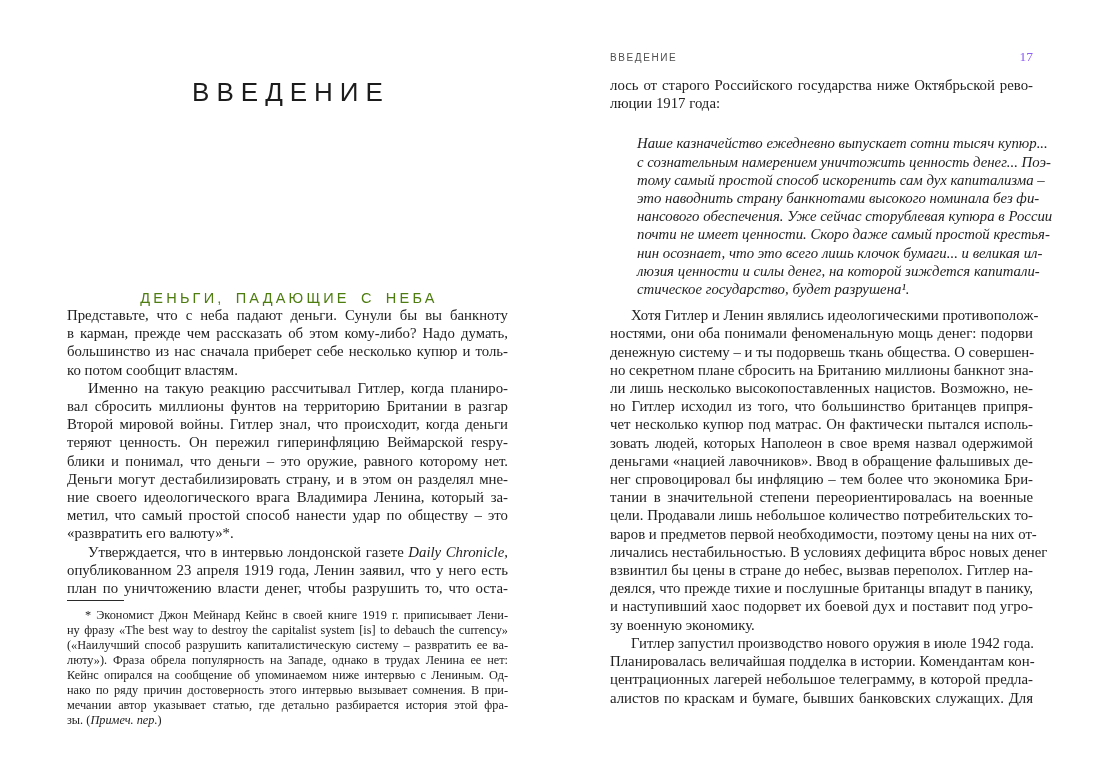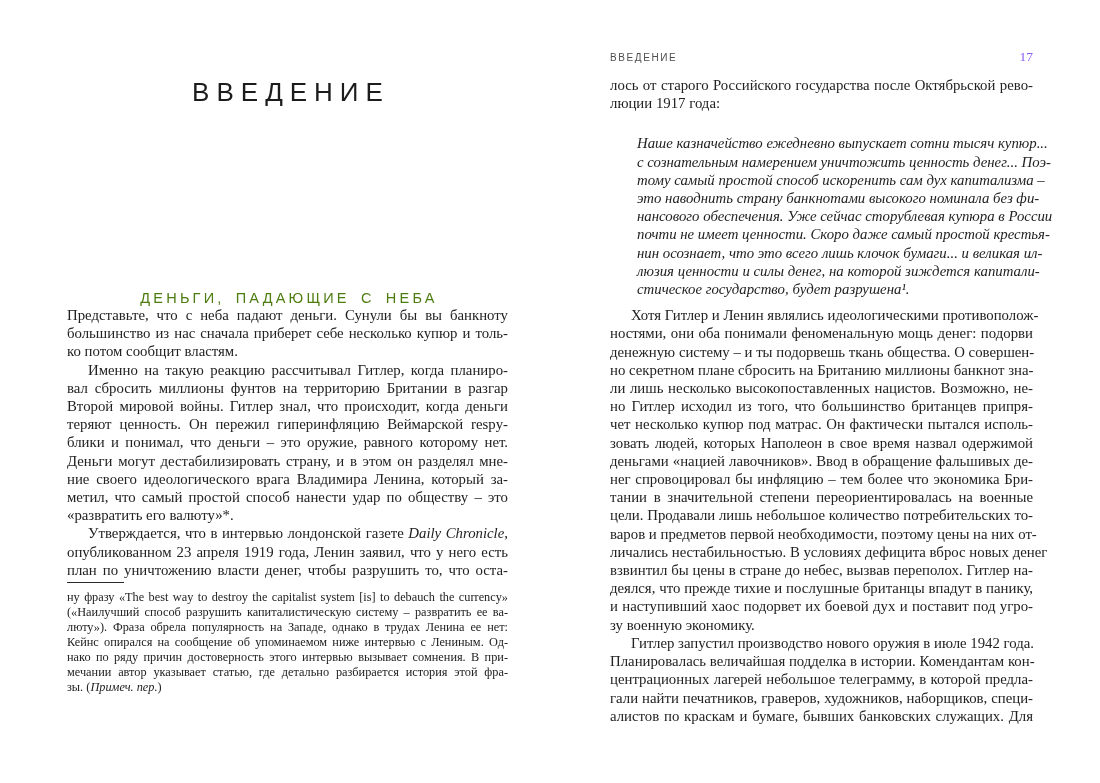--- a/index.html
+++ b/index.html
@@ -65,20 +65,21 @@
 </style>
 </head>
 <body>
 
 <section class="page left-page">
   <h1 class="chapter-title">ВВЕДЕНИЕ</h1>
   <h2 class="section-heading">ДЕНЬГИ, ПАДАЮЩИЕ С НЕБА</h2>
   <div class="body-text">
     <div class="para">
         <div class="ln">Представьте, что с неба падают деньги. Сунули бы вы банкноту</div>
+        <div class="ln">в карман, прежде чем рассказать об этом кому-либо? Надо думать,</div>
         <div class="ln">большинство из нас сначала приберет себе несколько купюр и толь-</div>
         <div class="ln end">ко потом сообщит властям.</div>
       </div>
     <div class="para">
         <div class="ln indent">Именно на такую реакцию рассчитывал Гитлер, когда планиро-</div>
         <div class="ln">вал сбросить миллионы фунтов на территорию Британии в разгар</div>
         <div class="ln">Второй мировой войны. Гитлер знал, что происходит, когда деньги</div>
         <div class="ln">теряют ценность. Он пережил гиперинфляцию Веймарской respу-</div>
         <div class="ln">блики и понимал, что деньги – это оружие, равного которому нет.</div>
         <div class="ln">Деньги могут дестабилизировать страну, и в этом он разделял мне-</div>
@@ -88,39 +89,40 @@
       </div>
     <div class="para">
         <div class="ln indent">Утверждается, что в интервью лондонской газете <em>Daily Chronicle</em>,</div>
         <div class="ln">опубликованном 23 апреля 1919 года, Ленин заявил, что у него есть</div>
         <div class="ln">план по уничтожению власти денег, чтобы разрушить то, что оста-</div>
       </div>
   </div>
   <div class="footnote">
     <div class="footnote-rule"></div>
     <div class="para">
+        <div class="ln indent">* Экономист Джон Мейнард Кейнс в своей книге 1919 г. приписывает Лени-</div>
         <div class="ln">ну фразу «The best way to destroy the capitalist system [is] to debauch the currency»</div>
         <div class="ln">(«Наилучший способ разрушить капиталистическую систему – развратить ее ва-</div>
         <div class="ln">люту»). Фраза обрела популярность на Западе, однако в трудах Ленина ее нет:</div>
         <div class="ln">Кейнс опирался на сообщение об упоминаемом ниже интервью с Лениным. Од-</div>
         <div class="ln">нако по ряду причин достоверность этого интервью вызывает сомнения. В при-</div>
         <div class="ln">мечании автор указывает статью, где детально разбирается история этой фра-</div>
         <div class="ln end">зы. (<em>Примеч. пер.</em>)</div>
       </div>
   </div>
 </section>
 
 <section class="page right-page">
   <div class="page-header">
     <span class="running-head">ВВЕДЕНИЕ</span>
     <span class="page-number">17</span>
   </div>
   <div class="right-body">
     <div class="para">
-        <div class="ln">лось от старого Российского государства после Октябрьской рево-</div>
+        <div class="ln">лось от старого Российского государства ниже Октябрьской рево-</div>
         <div class="ln end">люции 1917 года:</div>
       </div>
     <div class="para blockquote">
         <div class="ln">Наше казначейство ежедневно выпускает сотни тысяч купюр...</div>
         <div class="ln">с сознательным намерением уничтожить ценность денег... Поэ-</div>
         <div class="ln">тому самый простой способ искоренить сам дух капитализма –</div>
         <div class="ln">это наводнить страну банкнотами высокого номинала без фи-</div>
         <div class="ln">нансового обеспечения. Уже сейчас сторублевая купюра в России</div>
         <div class="ln">почти не имеет ценности. Скоро даже самый простой крестья-</div>
         <div class="ln">нин осознает, что это всего лишь клочок бумаги... и великая ил-</div>
@@ -144,17 +146,16 @@
         <div class="ln">личались нестабильностью. В условиях дефицита вброс новых денег</div>
         <div class="ln">взвинтил бы цены в стране до небес, вызвав переполох. Гитлер на-</div>
         <div class="ln">деялся, что прежде тихие и послушные британцы впадут в панику,</div>
         <div class="ln">и наступивший хаос подорвет их боевой дух и поставит под угро-</div>
         <div class="ln end">зу военную экономику.</div>
       </div>
     <div class="para">
         <div class="ln indent">Гитлер запустил производство нового оружия в июле 1942 года.</div>
         <div class="ln">Планировалась величайшая подделка в истории. Комендантам кон-</div>
         <div class="ln">центрационных лагерей небольшое телеграмму, в которой предла-</div>
-        <div class="ln">гали найти печатников, граверов, художников, наборщиков, специ-</div>
         <div class="ln">алистов по краскам и бумаге, бывших банковских служащих. Для</div>
       </div>
   </div>
 </section>
 
 </body></html>

